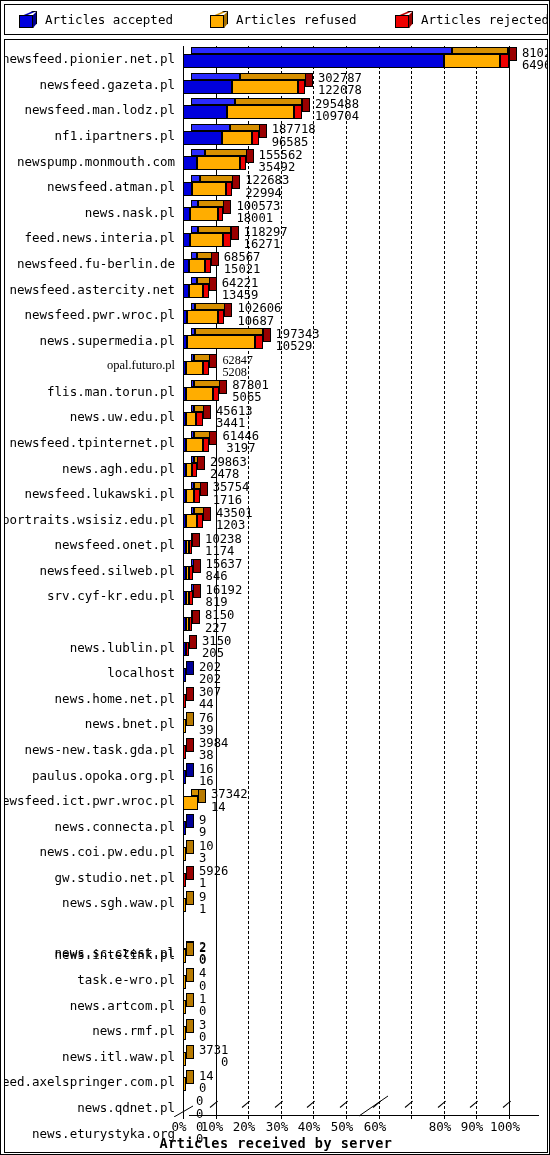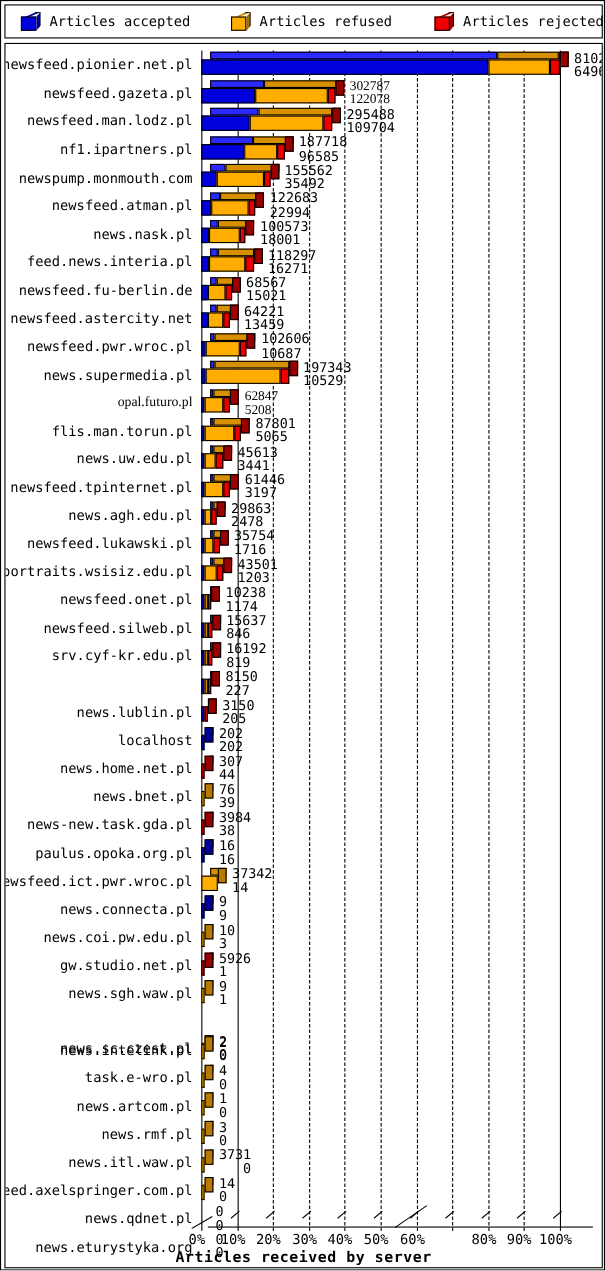--- a/index.html
+++ b/index.html
@@ -270,21 +270,21 @@
           <div class="bar-wrap">
             <div class="bar">
               <div class="seg-top c-accept-t" style="left: 8px; top: -7px; width: 49.226px;"></div>
               <div class="seg c-accept" style="left: 0px; width: 49.226px;"></div>
               <div class="seg-top c-refuse-t" style="left: 57.226px; top: -7px; width: 65.526px;"></div>
               <div class="seg c-refuse" style="left: 49.226px; width: 65.526px;"></div>
               <div class="seg-top c-reject-t" style="left: 122.752px; top: -7px; width: 7.172px;"></div>
               <div class="seg c-reject" style="left: 114.752px; width: 7.172px;"></div>
               <div class="seg-side c-reject-s" style="left: 121.924px; top: -7px;"></div>
             </div>
-            <div class="valbox" style="left: 132.924px; font-family: Liberation Serif, serif;">
+            <div class="valbox" style="left: 132.924px;">
               <span>302787</span>
               <span>122078</span>
             </div>
           </div>
         </div>
         <div class="row" style="top: 57.16px;">
           <div class="row-label">newsfeed.man.lodz.pl</div>
           <div class="bar-wrap">
             <div class="bar">
               <div class="seg-top c-accept-t" style="left: 8px; top: -7px; width: 44.01px;"></div>
@@ -522,21 +522,21 @@
           <div class="bar-wrap">
             <div class="bar">
               <div class="seg-top c-accept-t" style="left: 8px; top: -7px; width: 3px;"></div>
               <div class="seg c-accept" style="left: 0px; width: 3px;"></div>
               <div class="seg-top c-refuse-t" style="left: 11px; top: -7px; width: 16.952px;"></div>
               <div class="seg c-refuse" style="left: 3px; width: 16.952px;"></div>
               <div class="seg-top c-reject-t" style="left: 27.952px; top: -7px; width: 6.52px;"></div>
               <div class="seg c-reject" style="left: 19.952px; width: 6.52px;"></div>
               <div class="seg-side c-reject-s" style="left: 26.472px; top: -7px;"></div>
             </div>
-            <div class="valbox" style="left: 37.472px;">
+            <div class="valbox" style="left: 37.472px; align-items: center;">
               <span>61446</span>
               <span>3197</span>
             </div>
           </div>
         </div>
         <div class="row" style="top: 415.28px;">
           <div class="row-label">news.agh.edu.pl</div>
           <div class="bar-wrap">
             <div class="bar">
               <div class="seg-top c-accept-t" style="left: 8px; top: -7px; width: 3px;"></div>

